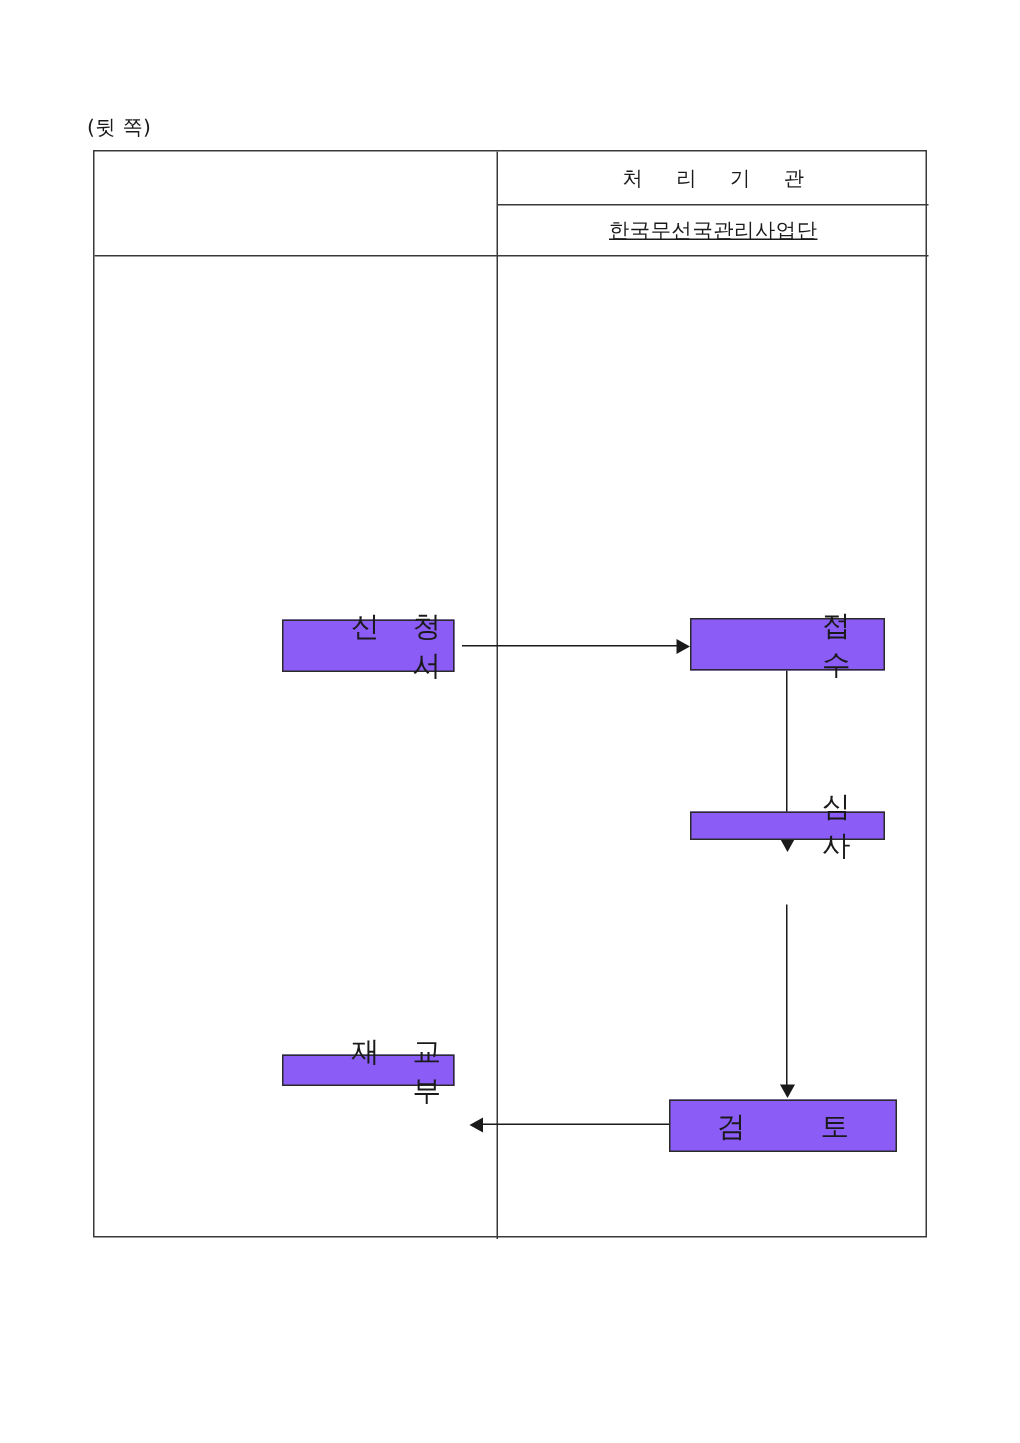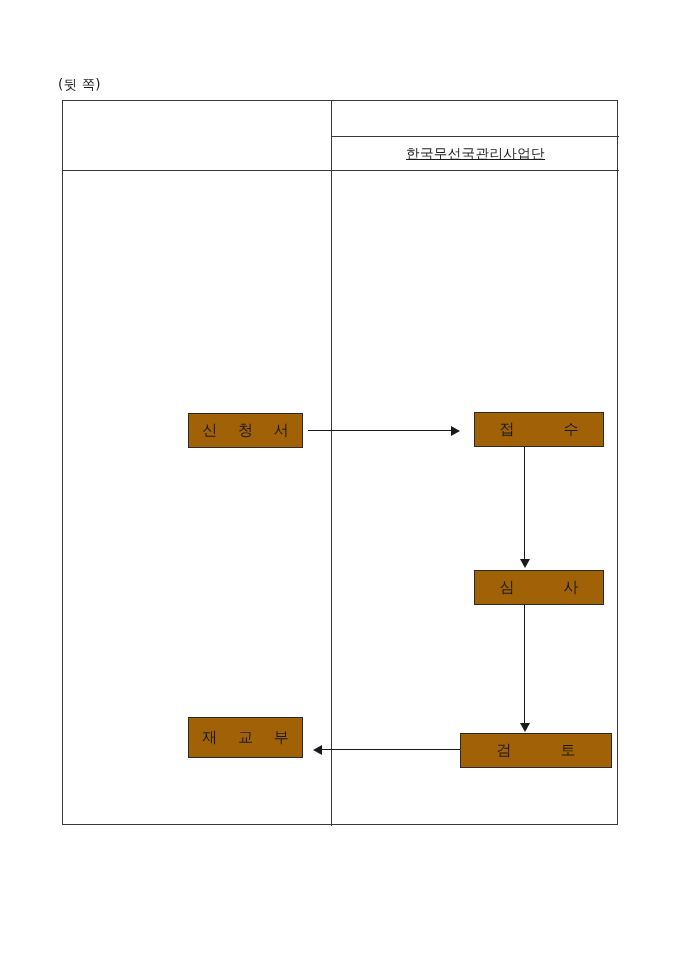--- a/index.html
+++ b/index.html
@@ -114,36 +114,37 @@
     font-size: 13.5px;
     letter-spacing: 0.4px;
     text-decoration: underline;
   }
 
   
   .node {
     position: absolute;
     box-sizing: border-box;
     border: 1px solid #2b2b2b;
-    background: #a16207;
-    display: flex;
-    align-items: center;
-    justify-content: center;
-    font-size: 15px;
+    background: #8b5cf6;
+    display: flex;
+    align-items: center;
+    justify-content: center;
+    font-size: 19px;
     color: #1a1a1a;
     z-index: 3;
-  }
-  .node-wide-space { letter-spacing: 22px; text-indent: 22px; margin-left: 14px; }
+    text-align: right;
+  }
+  .node-wide-space { letter-spacing: 22px; text-indent: 22px; }
   .node-mid-space  { letter-spacing: 8px;  text-indent: 8px; }
 
   #node-application { left: 125px; top: 312px; width: 115px; height: 35px; }
   #node-receipt     { left: 397px; top: 311px; width: 130px; height: 35px; }
-  #node-examination { left: 397px; top: 469px; width: 130px; height: 35px; }
+  #node-examination { left: 397px; top: 440px; width: 130px; height: 19px; }
   #node-review      { left: 383px; top: 632px; width: 152px; height: 35px; }
-  #node-reissue     { left: 125px; top: 616px; width: 115px; height: 41px; }
+  #node-reissue     { left: 125px; top: 602px; width: 115px; height: 21px; }
 
   
   .conn-line {
     position: absolute;
     background: #1a1a1a;
     z-index: 2;
   }
   .arrow-head {
     position: absolute;
     width: 0;
@@ -189,20 +190,21 @@
   <span class="caption-note">(뒷 쪽)</span>
 </div>
 
 <div class="flow-table">
 
   <div class="col-divider"></div>
   <div class="header-divider"></div>
   <div class="agency-divider"></div>
 
 
+  <div class="hdr-agency-top">처   리   기   관</div>
 
   <div class="hdr-agency-bottom">한국무선국관리사업단</div>
 
   <div class="node node-mid-space" id="node-application">신 청 서</div>
 
   <div class="node node-wide-space" id="node-receipt">접   수</div>
 
   <div class="node node-wide-space" id="node-examination">심   사</div>
 
   <div class="node node-wide-space" id="node-review">검   토</div>

